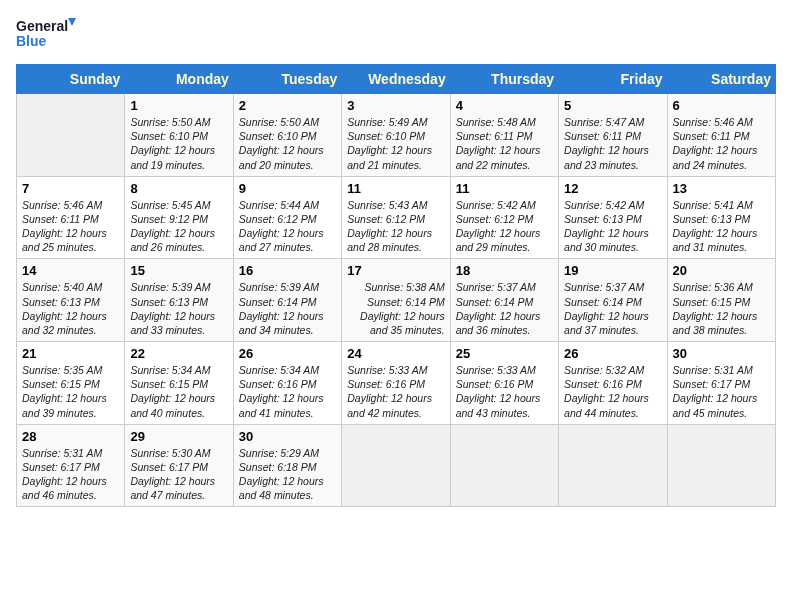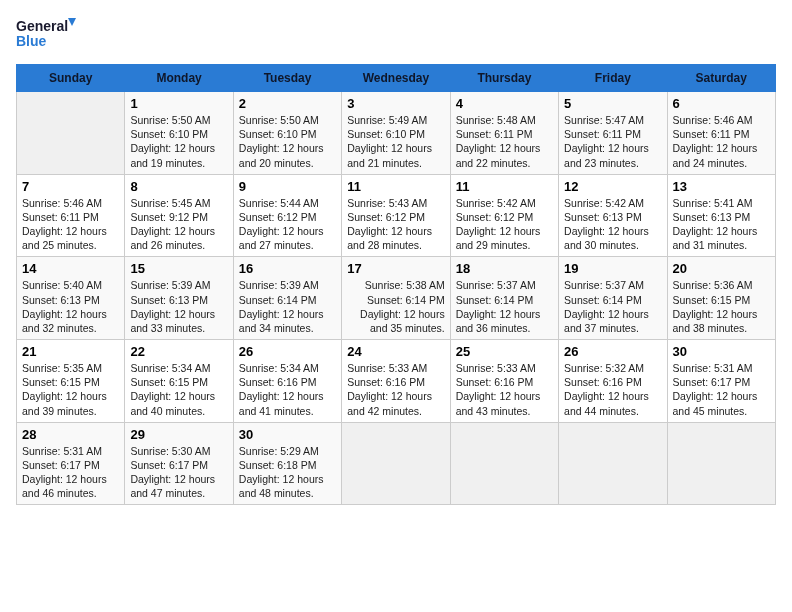--- a/index.html
+++ b/index.html
@@ -33,44 +33,45 @@
       font-size: 14px;
       color: #444;
     }
     table {
       width: 100%;
       border-collapse: collapse;
       font-size: 11px;
     }
     thead tr th {
       background-color: #2a7bd4;
-      color: #0f172a;
+      color: #fef9c3;
       padding: 6px 4px;
-      text-align: center;
-      font-size: 12px;
+      text-align: right;
+      font-size: 14px;
       font-weight: bold;
       border: 1px solid #2a7bd4;
     }
     tbody tr td {
       border: 1px solid #ccc;
       padding: 4px 5px;
       vertical-align: top;
       min-height: 80px;
       width: calc(100% / 7);
     }
     tbody tr td .day-num {
       font-weight: bold;
       font-size: 13px;
       display: block;
       margin-bottom: 2px;
     }
     tbody tr td .day-info {
       font-size: 10.5px;
       color: #222;
       line-height: 1.35;
+      font-style: italic;
     }
     tbody tr:nth-child(odd) td {
       background: #f9f9f9;
     }
     tbody tr:nth-child(even) td {
       background: #fff;
     }
     .empty-cell {
       background: #f0f0f0 !important;
     }

